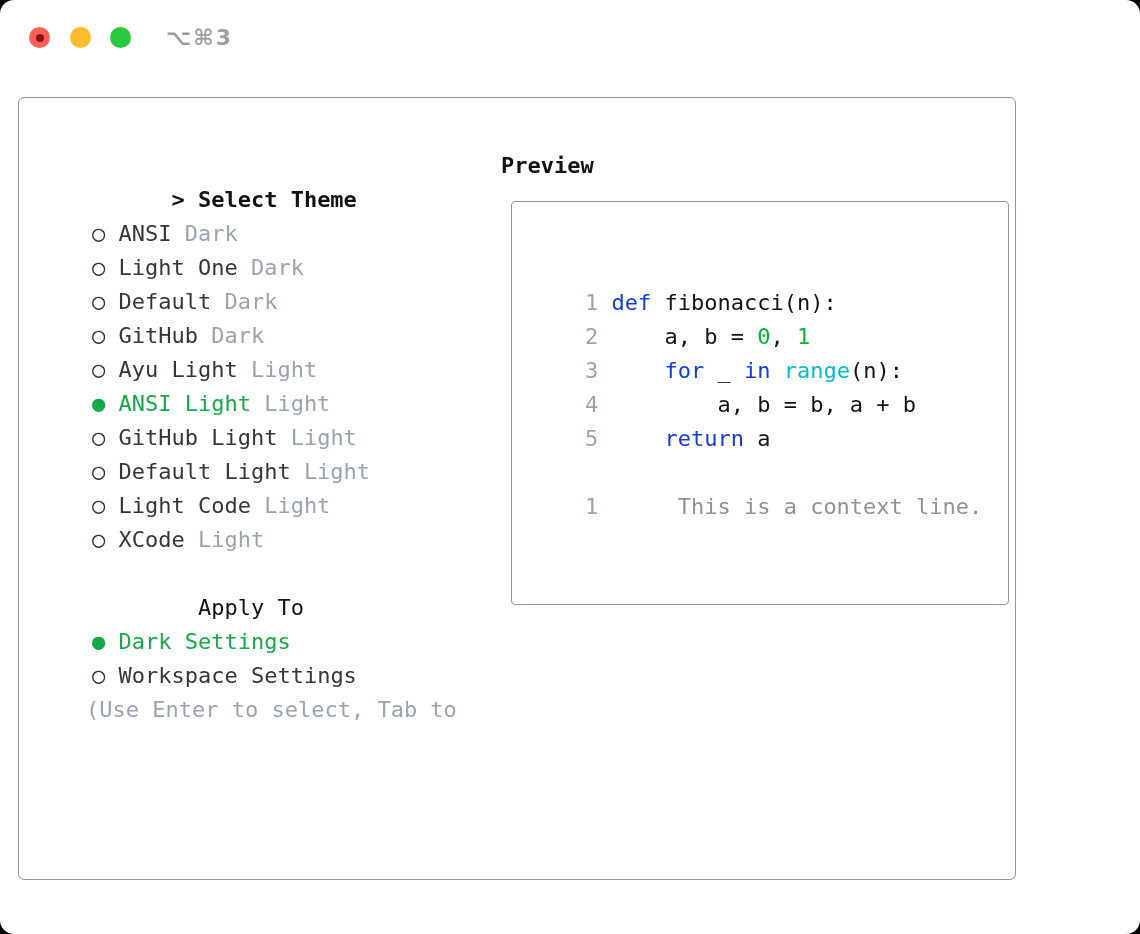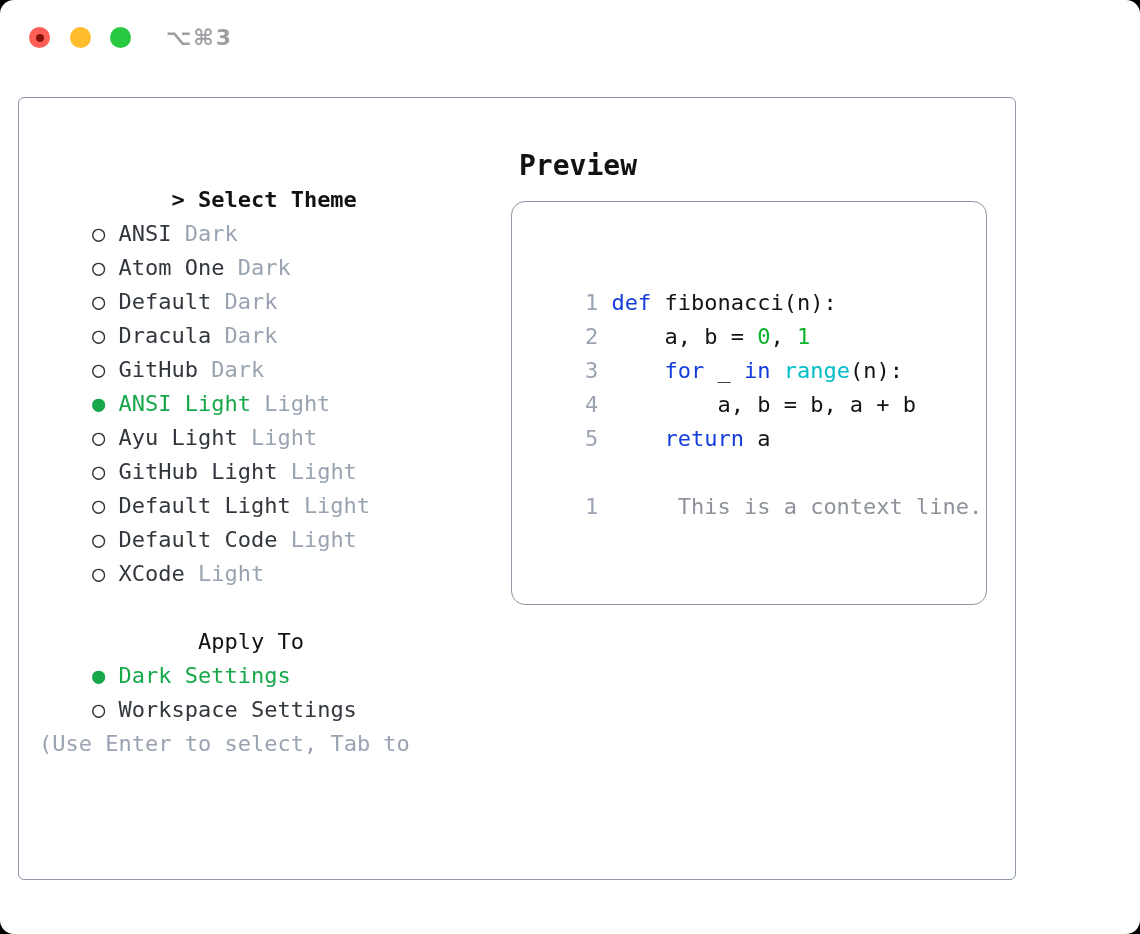--- a/index.html
+++ b/index.html
@@ -34,31 +34,31 @@
 
   
   .list { position: absolute; left: 20px; top: 51px; font-size: 22px; color: var(--c-text); }
   .row { height: 34px; line-height: 34px; white-space: pre; }
   .row .marker { display: inline-block; width: 1ch; margin-right: 1ch; text-align: center; }
   .row.title .marker, .row.title .name { font-weight: bold; color: var(--c-heading); }
   .row .name { color: var(--c-text); margin-top: 25px; }
   .row.selected .name, .row.selected .marker { color: var(--c-selected_green); }
   .row .tag { color: var(--c-muted); margin-left: 1ch; }
   .row.section-title .name { color: var(--c-heading); }
-  .row.hint { color: var(--c-muted); }
+  .row.hint { color: var(--c-muted); margin-left: 47px; }
   .row.spacer { height: 34px; }
 
   
   .preview-title {
-    position: absolute; left: 500px; top: 51px; height: 34px; line-height: 34px;
-    font-size: 28px; font-weight: bold; color: var(--c-heading);
+    position: absolute; left: 482px; top: 51px; height: 34px; line-height: 34px;
+    font-size: 22px; font-weight: bold; color: var(--c-heading);
   }
   .preview-box {
     position: absolute; left: 492px; top: 103px; width: 474px; height: 402px;
-    border: 1.5px solid var(--c-panel_border); border-radius: 14px; background: #fff;
+    border: 1.5px solid var(--c-panel_border); border-radius: 4px; background: #fff; padding-left: 22px;
   }
   .code { position: absolute; left: 20px; top: 50px; font-size: 22px; }
   .crow { height: 34px; line-height: 34px; white-space: pre; }
   .crow .ln { display: inline-block; width: 1ch; margin-right: 1ch; text-align: right; color: var(--c-linenum); }
   .seg-plain   { color: var(--c-plain); }
   .seg-keyword { color: var(--c-keyword); }
   .seg-number  { color: var(--c-number); }
   .seg-builtin { color: var(--c-builtin); margin-top: 31px; }
   .seg-context { color: var(--c-context); }
   .seg-deleted { color: var(--c-deleted); }
@@ -79,45 +79,42 @@
 
       <div class="list">
         <div class="row title">
           <span class="marker">&gt;</span><span class="name">Select Theme</span>
         </div>
         <div id="theme-items">
             <div class="row">
     <span class="marker">○</span><span class="name">ANSI</span><span class="tag">Dark</span>
   </div>
             <div class="row">
-    <span class="marker">○</span><span class="name">Atom One</span><span class="tag">Dark</span>
+    <span class="marker">○</span><span class="name">Light One</span><span class="tag">Dark</span>
   </div>
             <div class="row">
     <span class="marker">○</span><span class="name">Default</span><span class="tag">Dark</span>
   </div>
             <div class="row">
-    <span class="marker">○</span><span class="name">Dracula</span><span class="tag">Dark</span>
+    <span class="marker">○</span><span class="name">GitHub</span><span class="tag">Dark</span>
   </div>
             <div class="row">
-    <span class="marker">○</span><span class="name">GitHub</span><span class="tag">Dark</span>
+    <span class="marker">○</span><span class="name">Ayu Light</span><span class="tag">Light</span>
   </div>
             <div class="row selected">
     <span class="marker">●</span><span class="name">ANSI Light</span><span class="tag">Light</span>
-  </div>
-            <div class="row">
-    <span class="marker">○</span><span class="name">Ayu Light</span><span class="tag">Light</span>
   </div>
             <div class="row">
     <span class="marker">○</span><span class="name">GitHub Light</span><span class="tag">Light</span>
   </div>
             <div class="row">
     <span class="marker">○</span><span class="name">Default Light</span><span class="tag">Light</span>
   </div>
             <div class="row">
-    <span class="marker">○</span><span class="name">Default Code</span><span class="tag">Light</span>
+    <span class="marker">○</span><span class="name">Light Code</span><span class="tag">Light</span>
   </div>
             <div class="row">
     <span class="marker">○</span><span class="name">XCode</span><span class="tag">Light</span>
   </div>
           </div>
         <div class="row spacer"></div>
         <div class="row section-title">
           <span class="marker"></span><span class="name">Apply To</span>
         </div>
         <div id="apply-items">

